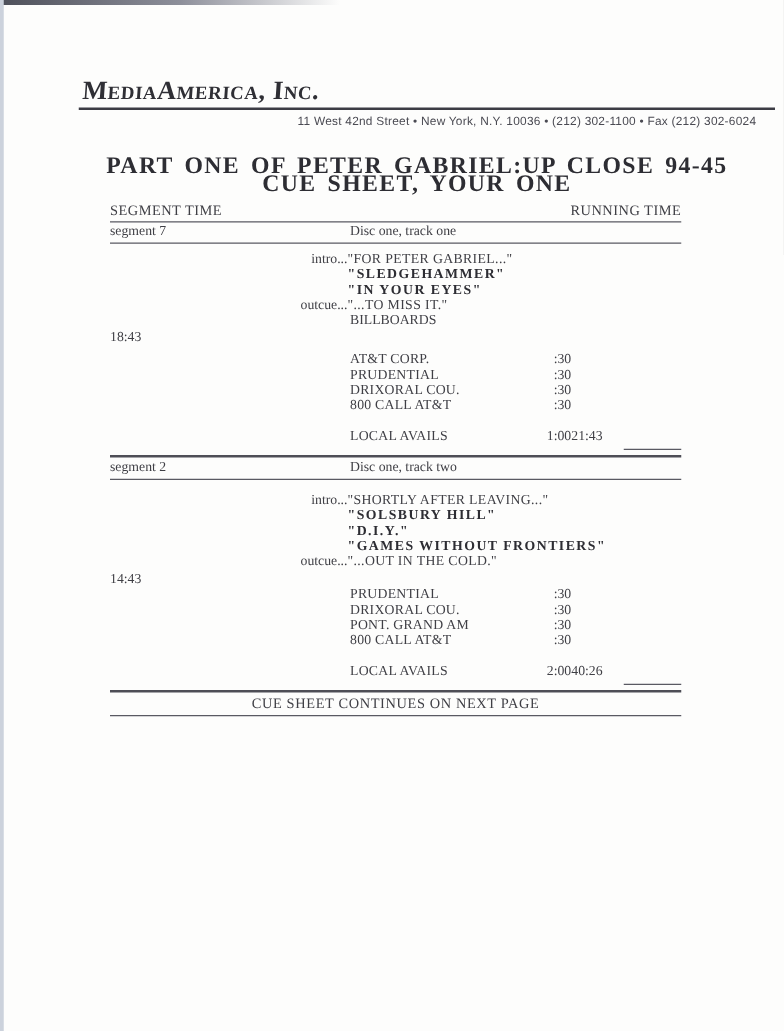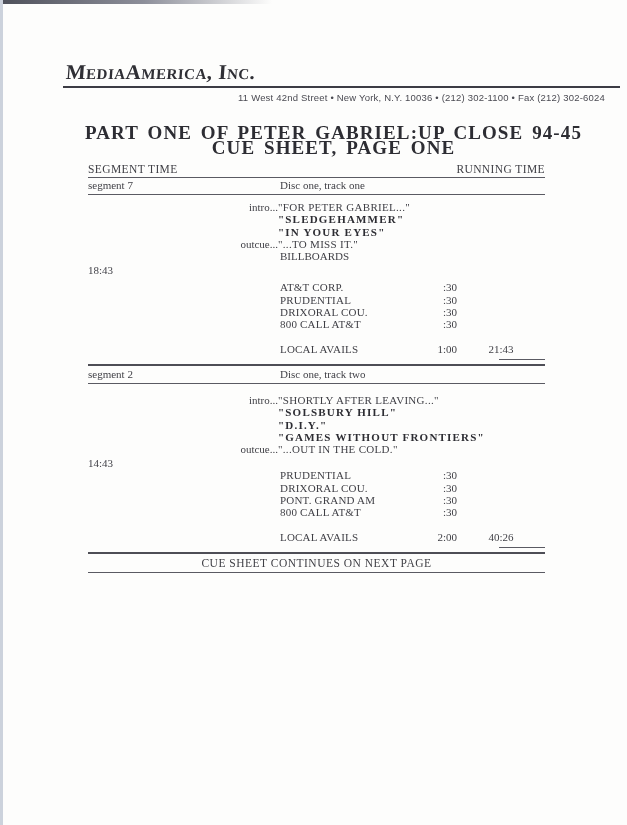--- a/index.html
+++ b/index.html
@@ -74,21 +74,21 @@
   .song-line{padding-left:190px;font-weight:bold;letter-spacing:1.2px;color:var(--ink-bold);}
   .extra-line{padding-left:192px;}
   .seg-time{margin-top:1px;}
   .spots{margin-top:5px;}
   .spot-row{display:flex;}
   .ind{width:192px;}
   .spot-name{flex:1;letter-spacing:.2px;}
   .spot-len{width:60px;text-align:right;}
   .trail{width:88px;}
   .avails-row{display:flex;margin-top:12px;}
-  .run-time{width:88px;text-align:center;}
+  .run-time{width:88px;text-align:left;}
   .sum-line{margin-left:auto;margin-top:4px;width:46px;border-top:1px solid var(--line);}
   .divider{margin-top:4px;border-top:2px solid #4e4e56;}
   .seg-row.second{margin-top:1px;}
   .footer-row{
     margin-top:2px;text-align:center;
     font-size:11.5px;letter-spacing:.5px;
     padding:1px 0 2px 0;border-bottom:1px solid var(--line);
   }
 </style>
 </head>
@@ -97,21 +97,21 @@
 <div class="page">
   <div class="top-strip"></div>
   <div class="left-edge"></div>
 
   <div class="logo">MediaAmerica, Inc.</div>
   <div class="logo-rule"></div>
   <div class="address">11 West 42nd Street • New York, N.Y. 10036 • (212) 302-1100 • Fax (212) 302-6024</div>
 
   <div class="title">
     <div>PART ONE OF PETER GABRIEL:UP CLOSE 94-45</div>
-    <div>CUE SHEET, PAGE ONE</div>
+    <div>CUE SHEET, YOUR ONE</div>
   </div>
 
   <div class="content">
 
     <div class="header-row">
       <span>SEGMENT TIME</span>
       <span>RUNNING TIME</span>
     </div>
 
     <div class="seg-row">

